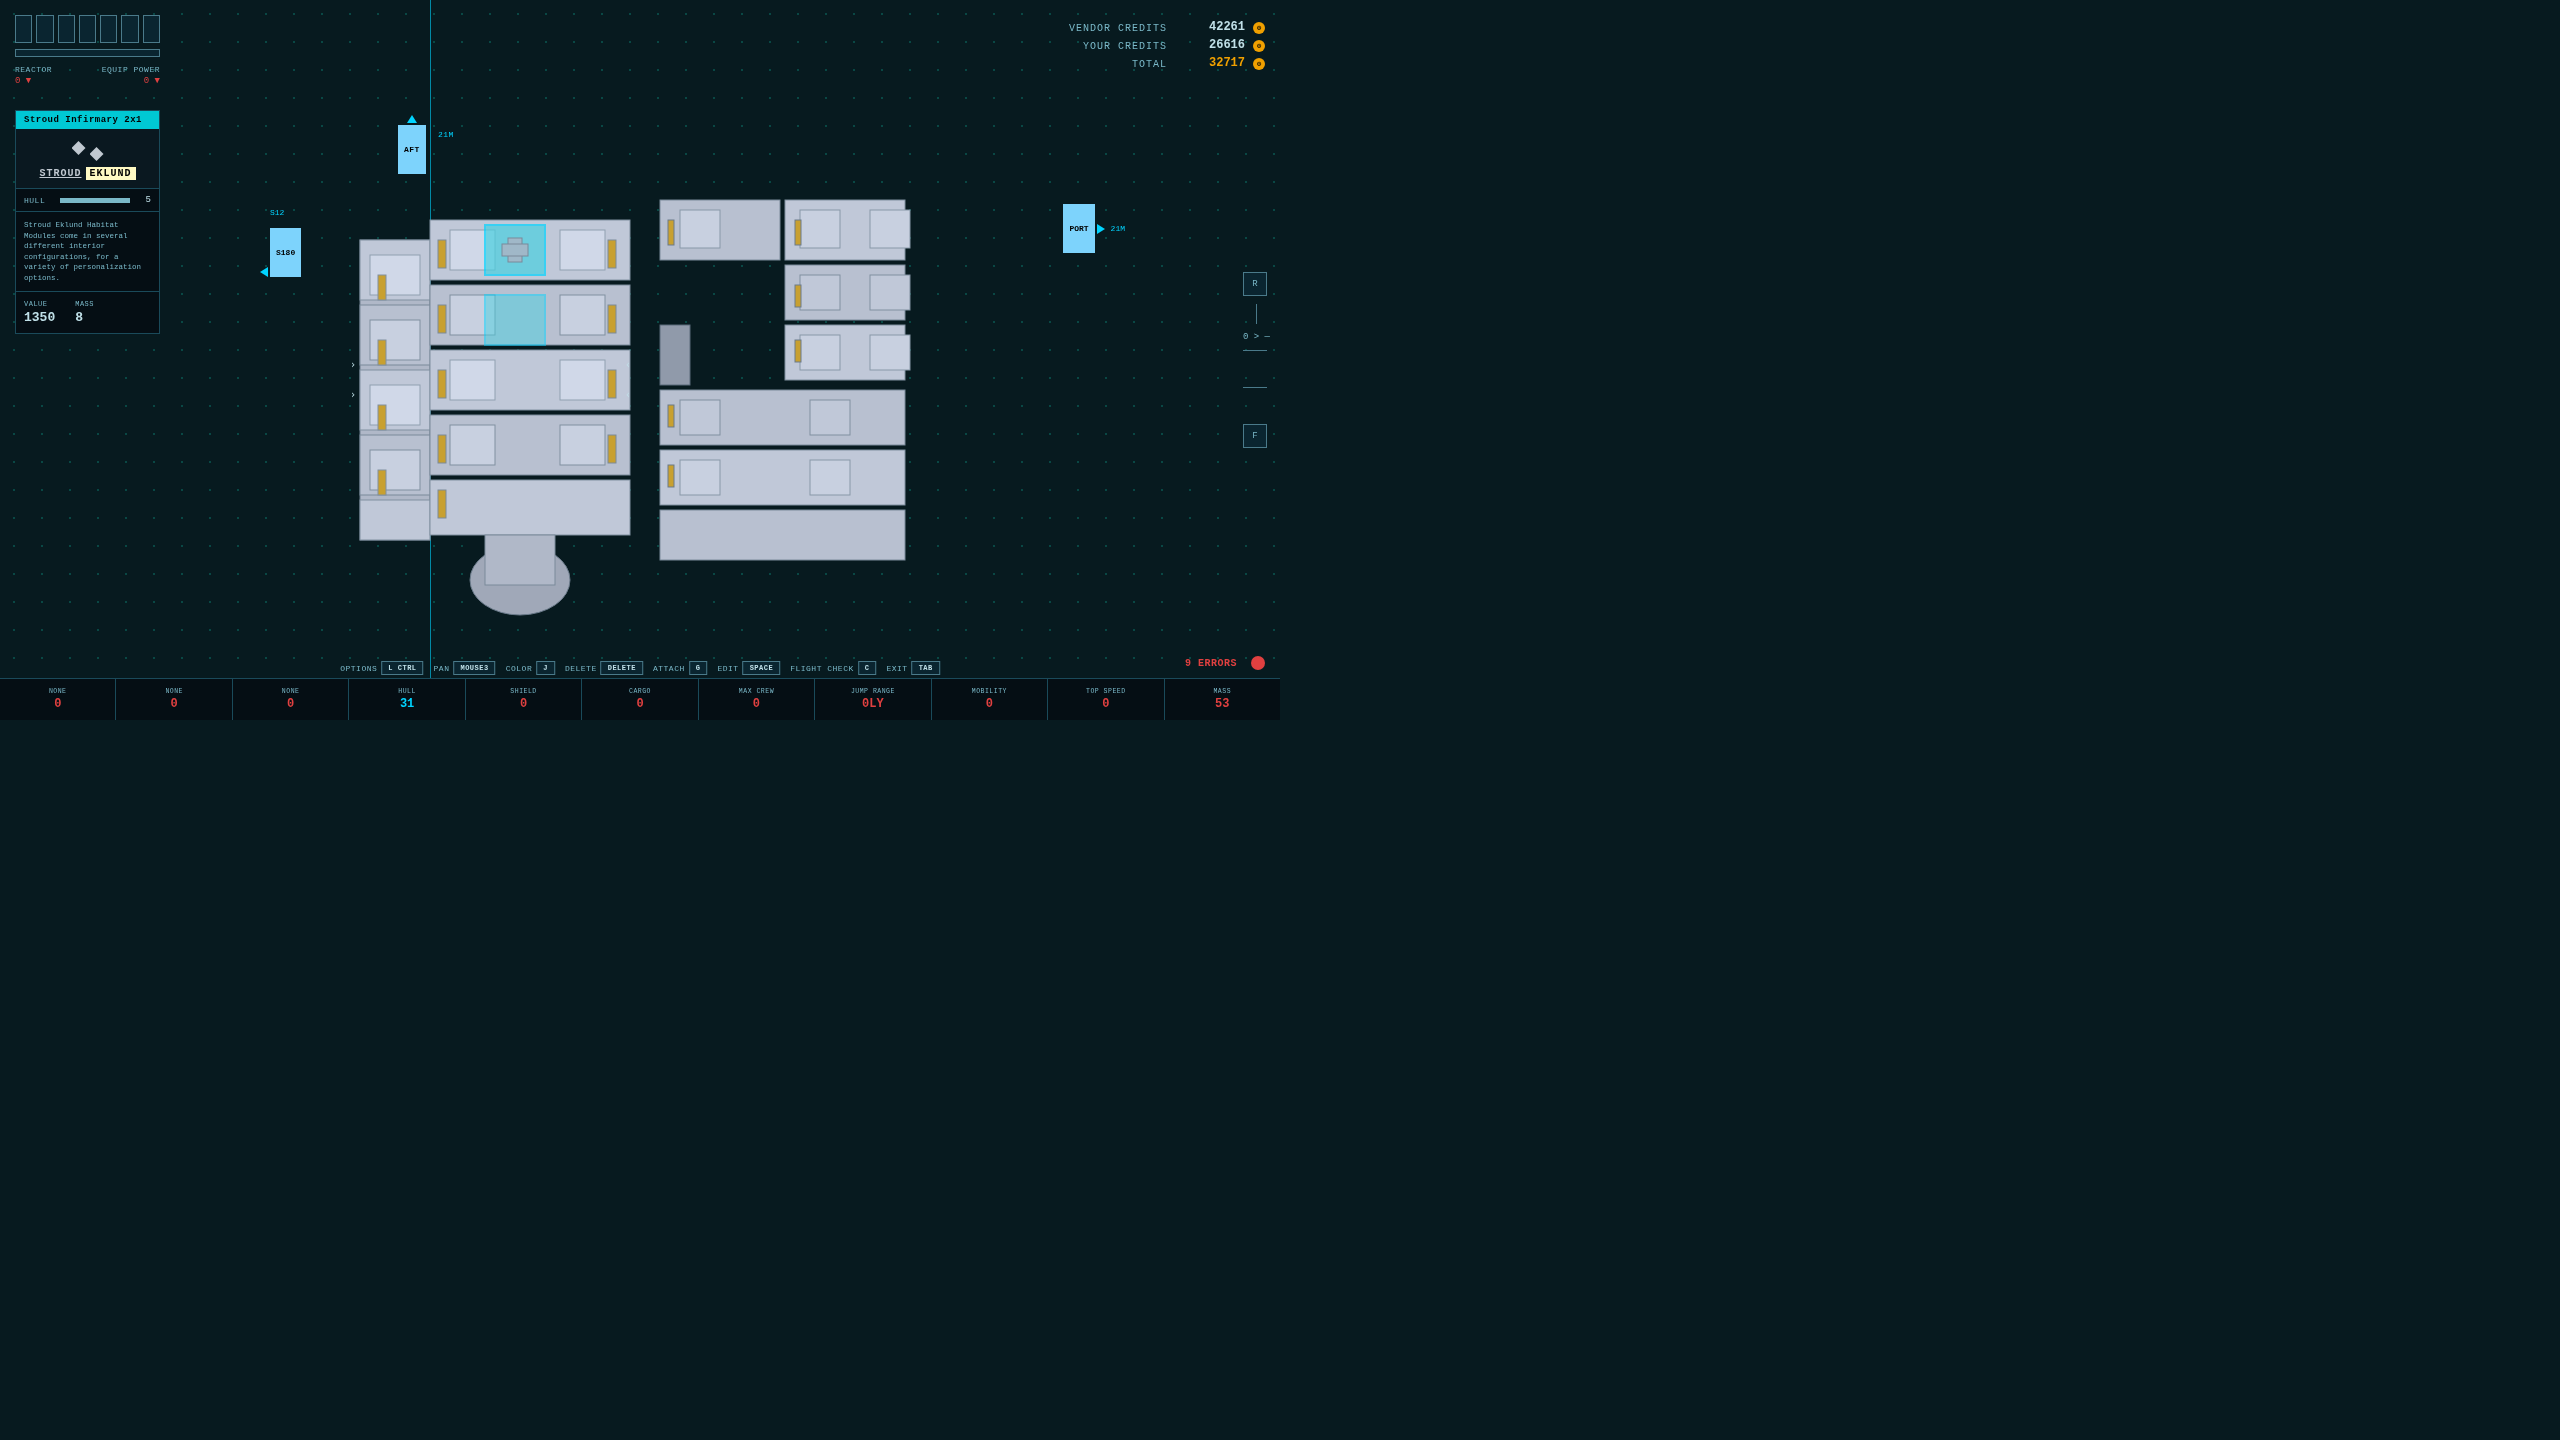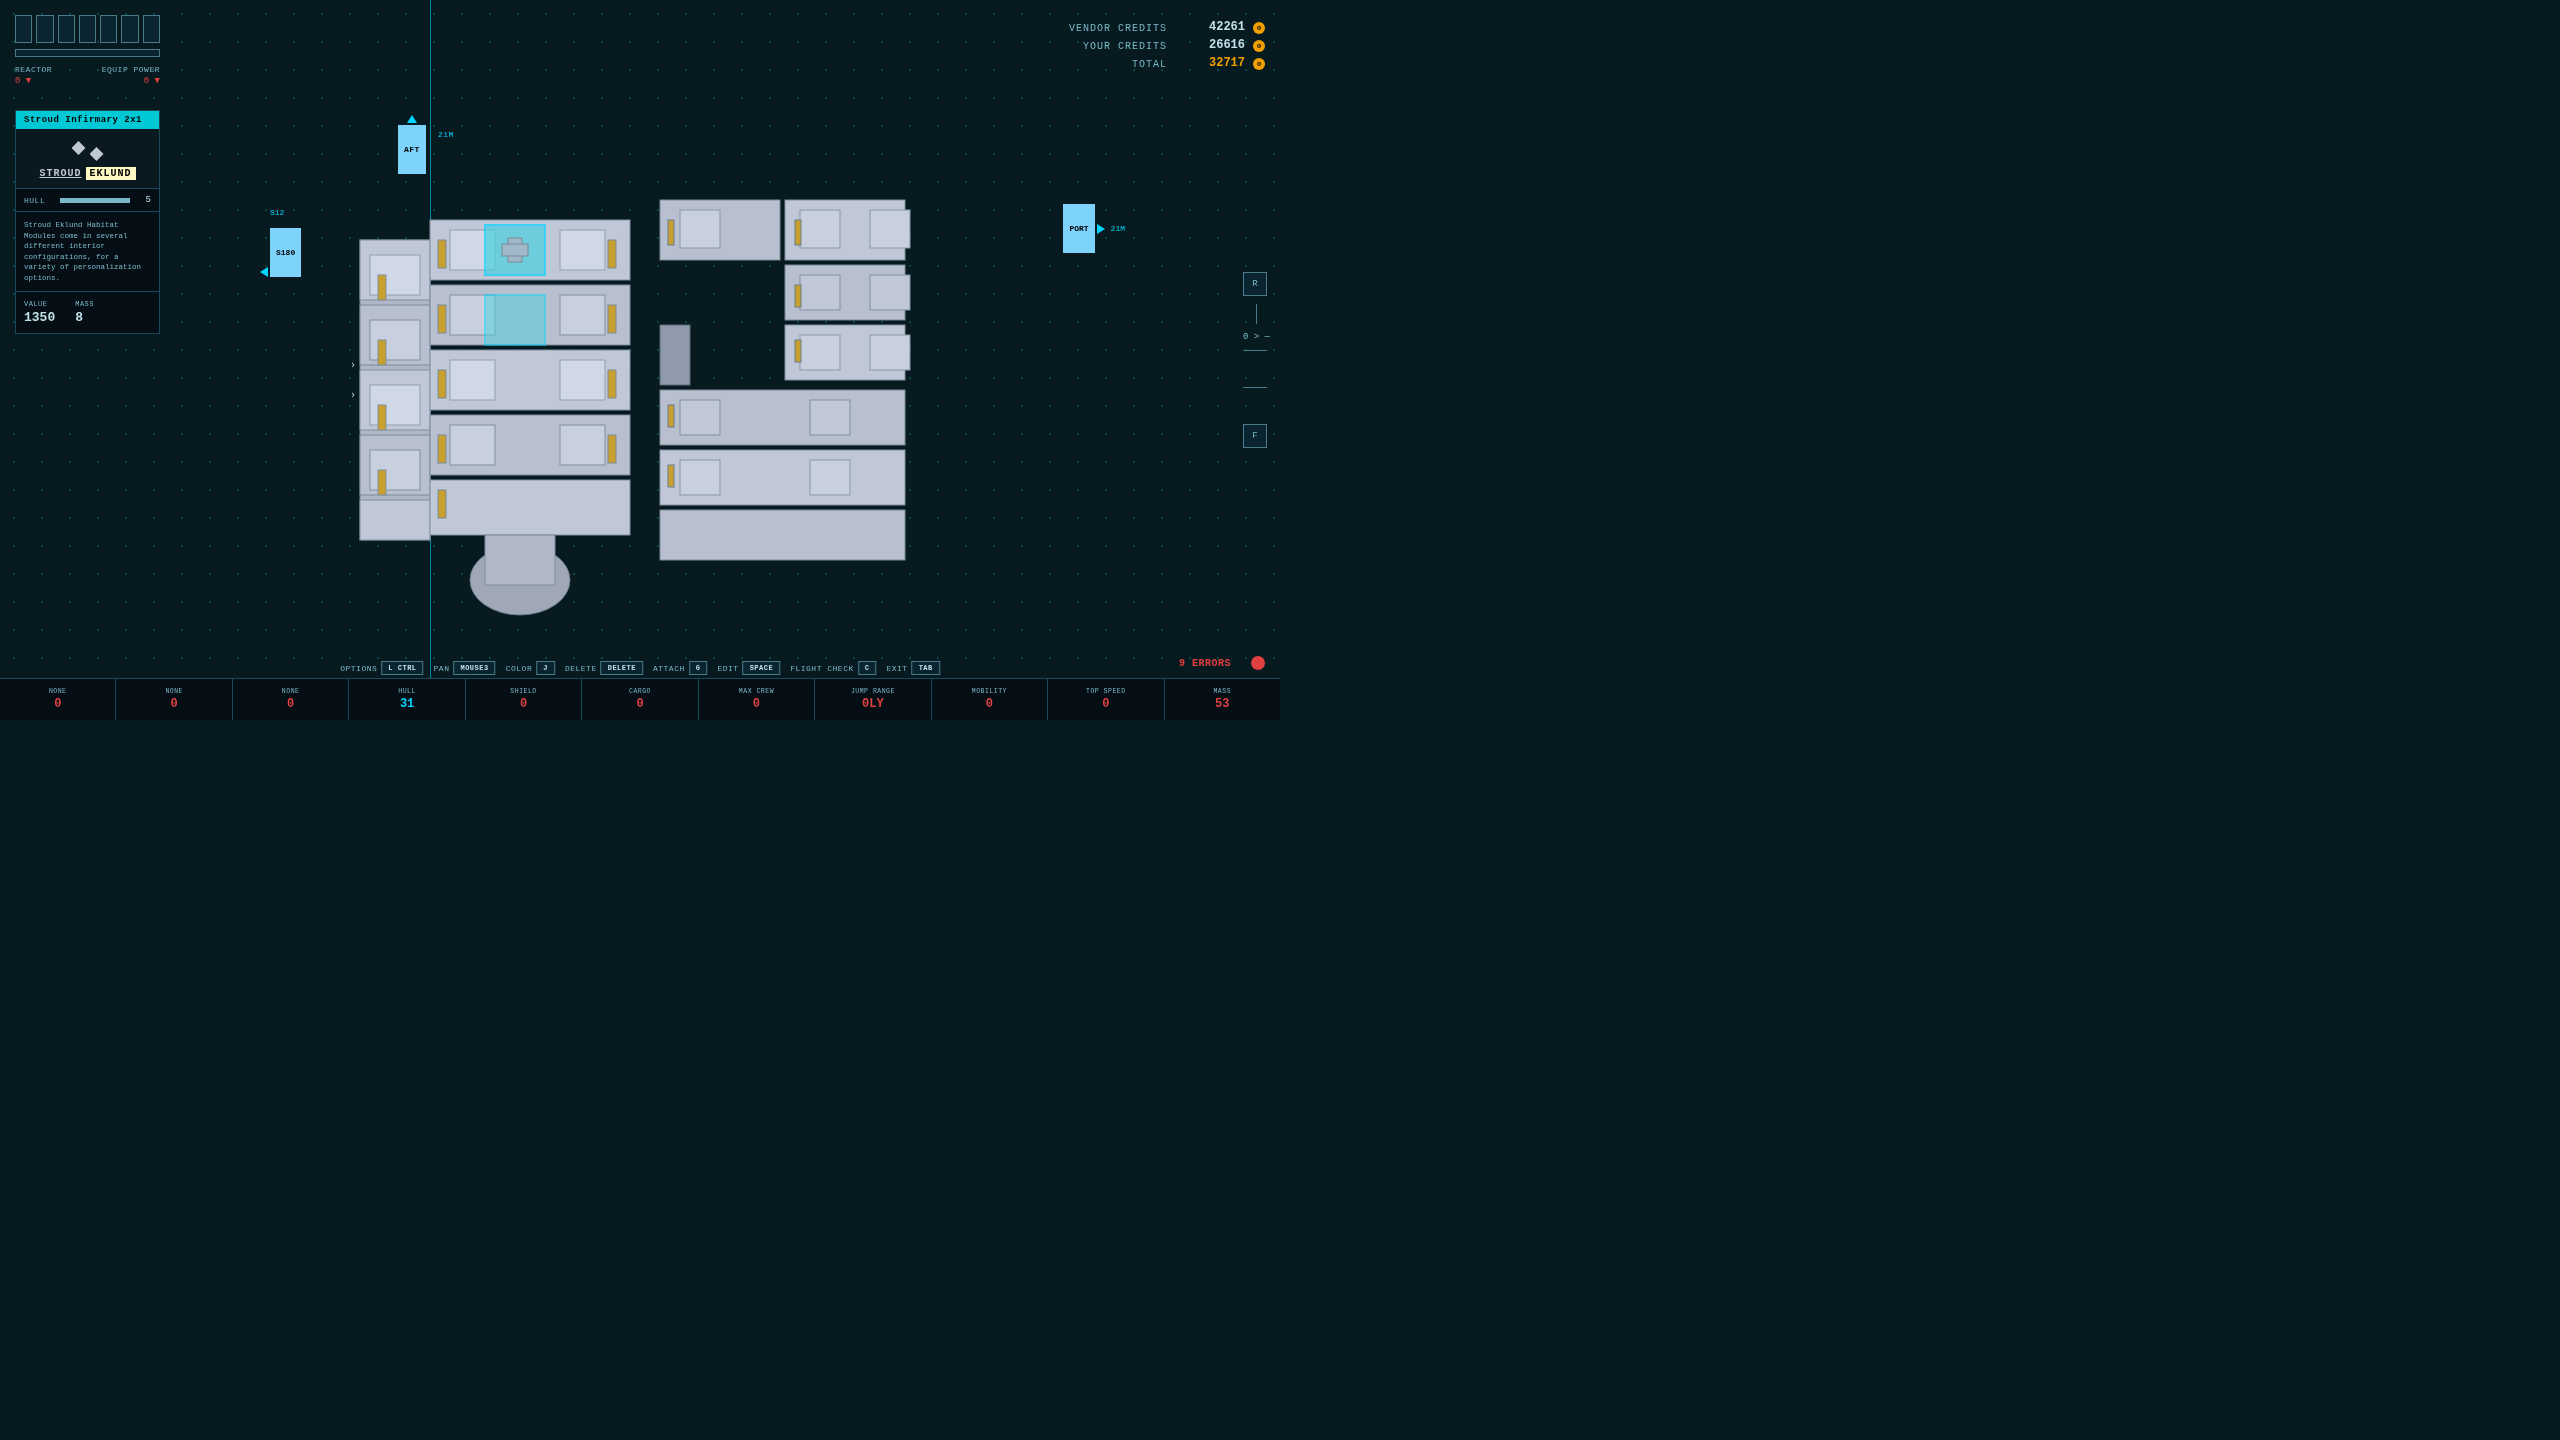--- a/index.html
+++ b/index.html
@@ -422,21 +422,21 @@
       color: #00d4ff;
     }
 
     
     .errors-badge {
       position: absolute;
       bottom: 50px;
       right: 15px;
       display: flex;
       align-items: center;
-      gap: 20px;
+      gap: 14px;
       z-index: 10;
     }
 
     .errors-text {
       font-size: 10px;
       color: #e04040;
       font-weight: bold;
       letter-spacing: 0.5px;
     }
 

